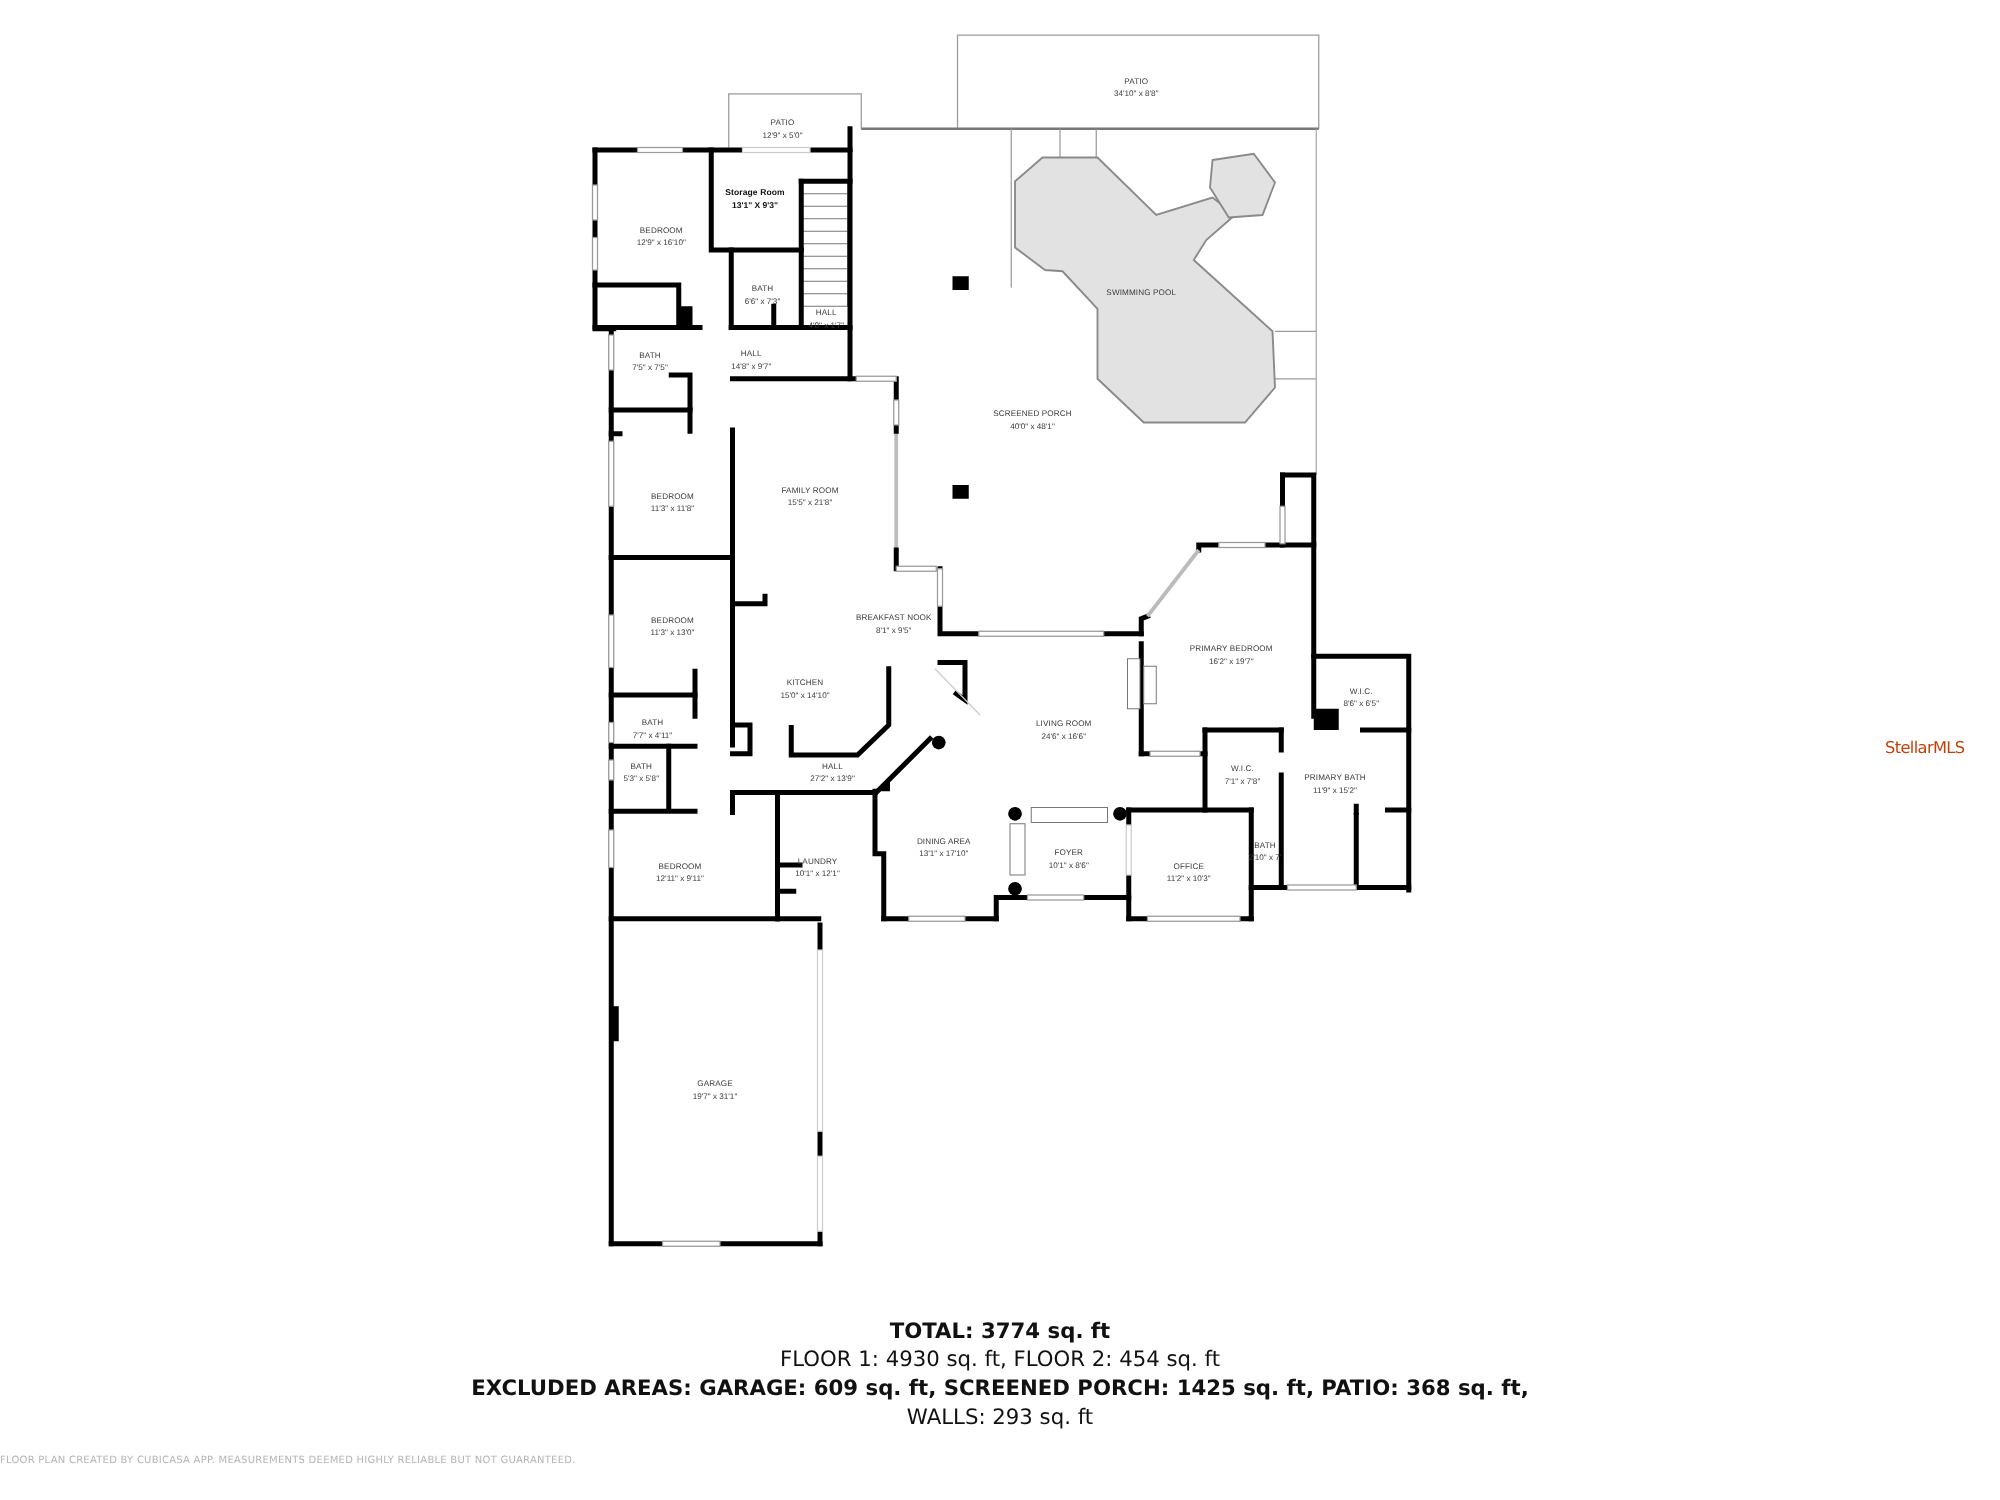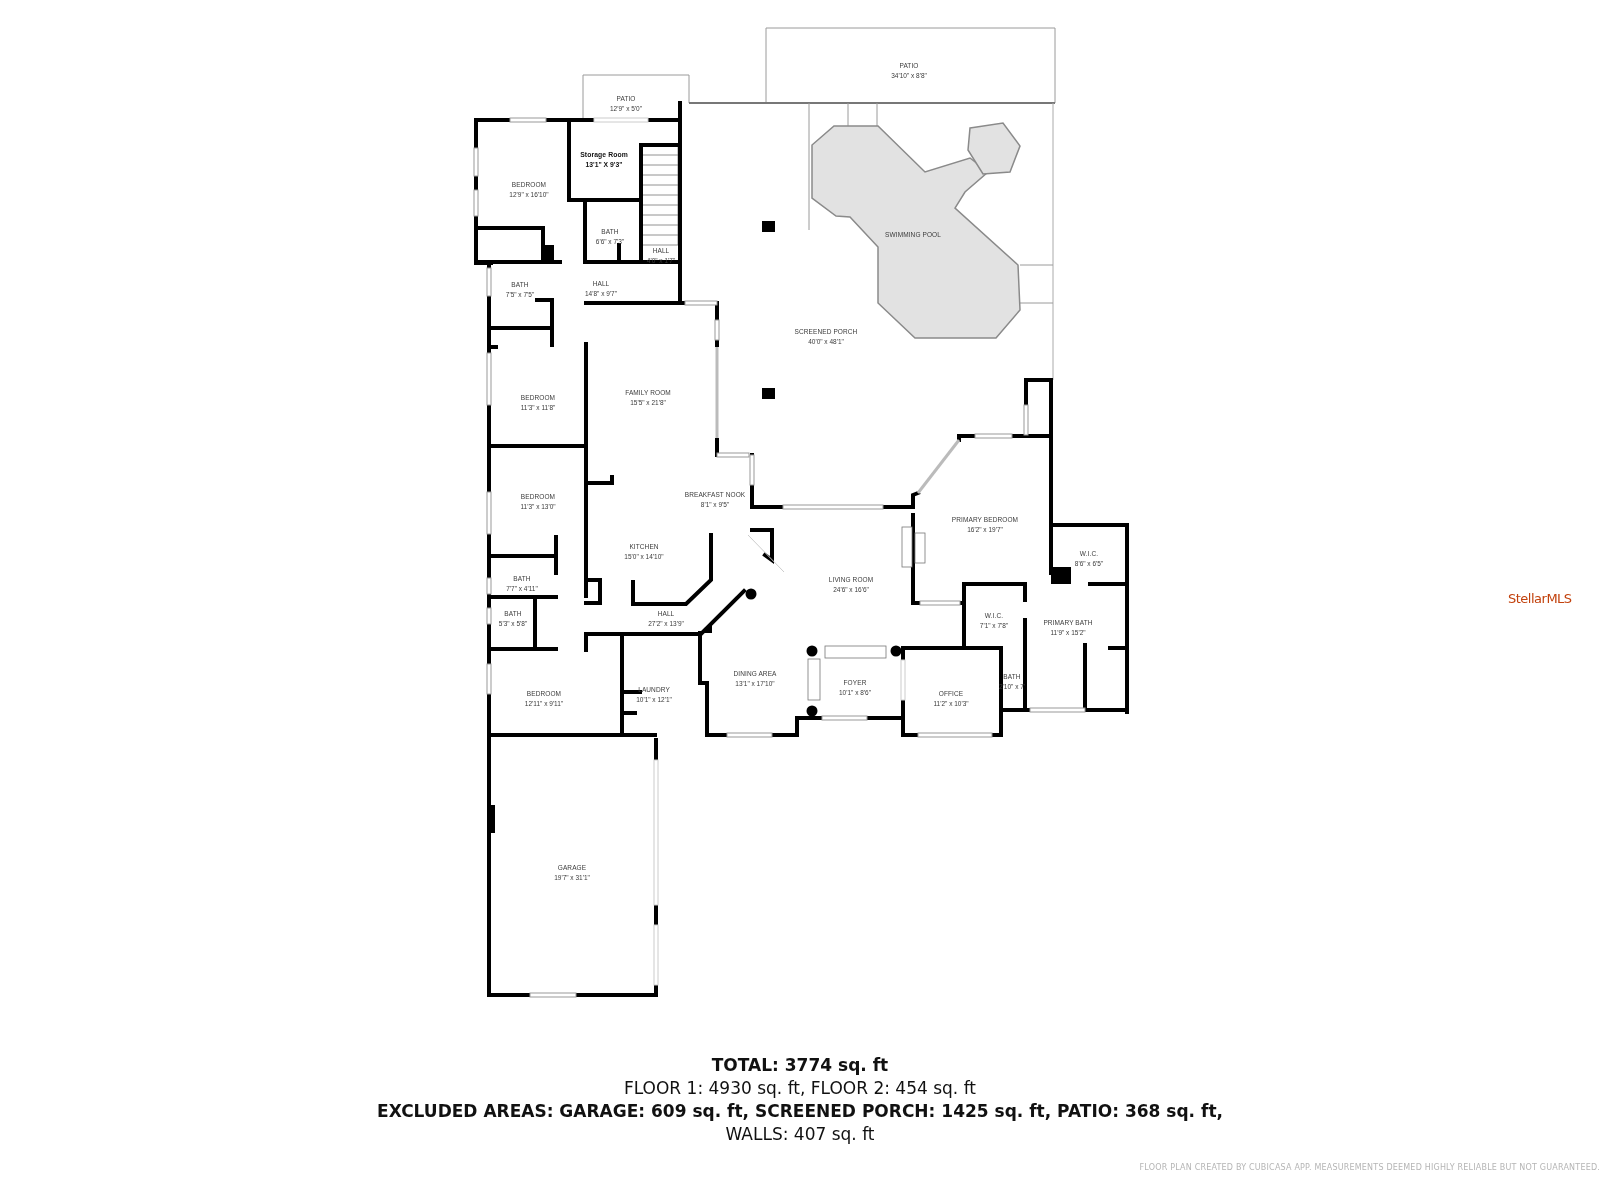--- a/index.html
+++ b/index.html
@@ -8,21 +8,21 @@
   .room-label { position:absolute; text-align:center; color:#3a3a3a; font-family:"Liberation Sans", sans-serif; font-size:6.5px; line-height:10px; transform:translate(-50%,-50%); white-space:nowrap; }
   .room-label .name { display:block; letter-spacing:0.1px; }
   .room-label .dims { display:block; }
   .room-label.storage .name, .room-label.storage .dims { color:#111; font-weight:bold; font-size:6.8px; }
   .summary { position:absolute; left:0; width:1600px; text-align:center; color:#111; font-family:"DejaVu Sans", sans-serif; }
   .summary.total { top:1055px; font-size:17px; font-weight:bold; }
   .summary.line { font-size:17px; }
   .summary.l1 { top:1078px; }
   .summary.l2 { top:1101px;font-weight:bold; }
   .summary.l3 { top:1124px; }
-  .disclaimer { position:absolute; top:1163px; left:0; width:1600px; text-align:right; font-size:8px; color:#b5b5b5; font-family:"DejaVu Sans", sans-serif; letter-spacing:0.2px; }
+  .disclaimer { position:absolute; top:1163px; left:0; width:1600px; text-align:left; font-size:8px; color:#b5b5b5; font-family:"DejaVu Sans", sans-serif; letter-spacing:0.2px; }
   .watermark { position:absolute; left:1508px; top:591px; font-size:13px; color:#c2410c; font-family:"DejaVu Sans", sans-serif; letter-spacing:-0.5px; }
 </style>
 </head>
 <body>
 
 <svg id="plan" viewBox="0 0 1600 1200" xmlns="http://www.w3.org/2000/svg">
 
   <g fill="none" stroke="#9a9a9a" stroke-width="1">
 
     <polyline points="766,103 766,28 1055,28 1055,103"></polyline>
@@ -344,14 +344,14 @@
       <span class="name">GARAGE</span>
       <span class="dims">19'7" x 31'1"</span>
     </div>
 </div>
 
 <div class="watermark">StellarMLS</div>
 
 <div class="summary total">TOTAL: 3774 sq. ft</div>
 <div class="summary line l1">FLOOR 1: 4930 sq. ft, FLOOR 2: 454 sq. ft</div>
 <div class="summary line l2">EXCLUDED AREAS: GARAGE: 609 sq. ft, SCREENED PORCH: 1425 sq. ft, PATIO: 368 sq. ft,</div>
-<div class="summary line l3">WALLS: 407 sq. ft</div>
+<div class="summary line l3">WALLS: 293 sq. ft</div>
 <div class="disclaimer">FLOOR PLAN CREATED BY CUBICASA APP. MEASUREMENTS DEEMED HIGHLY RELIABLE BUT NOT GUARANTEED.</div>
 
 </body></html>

